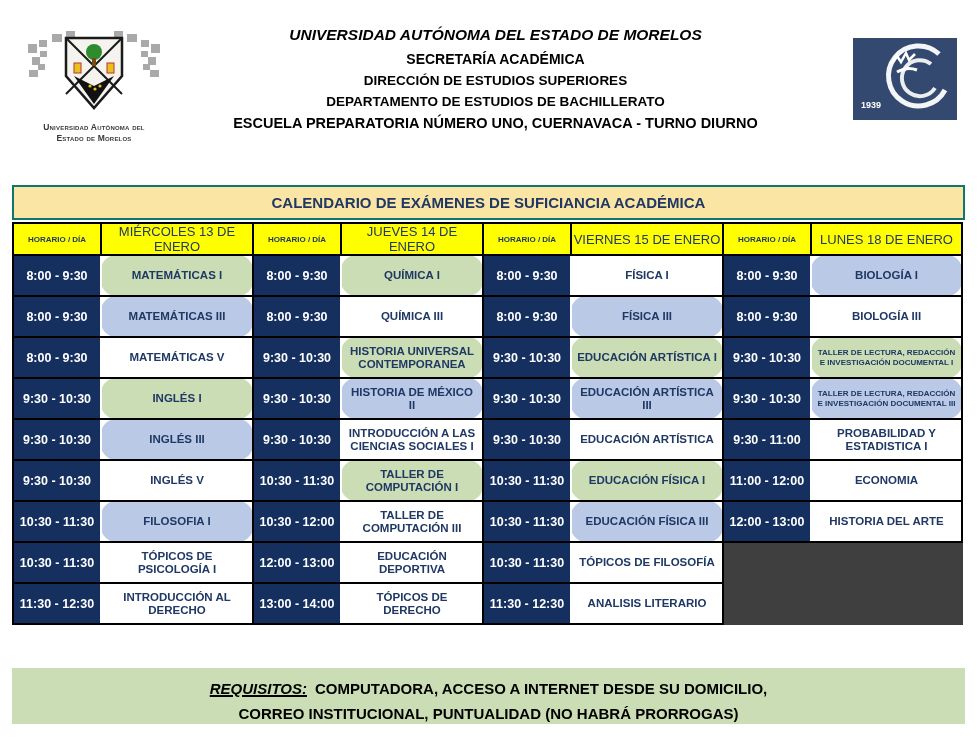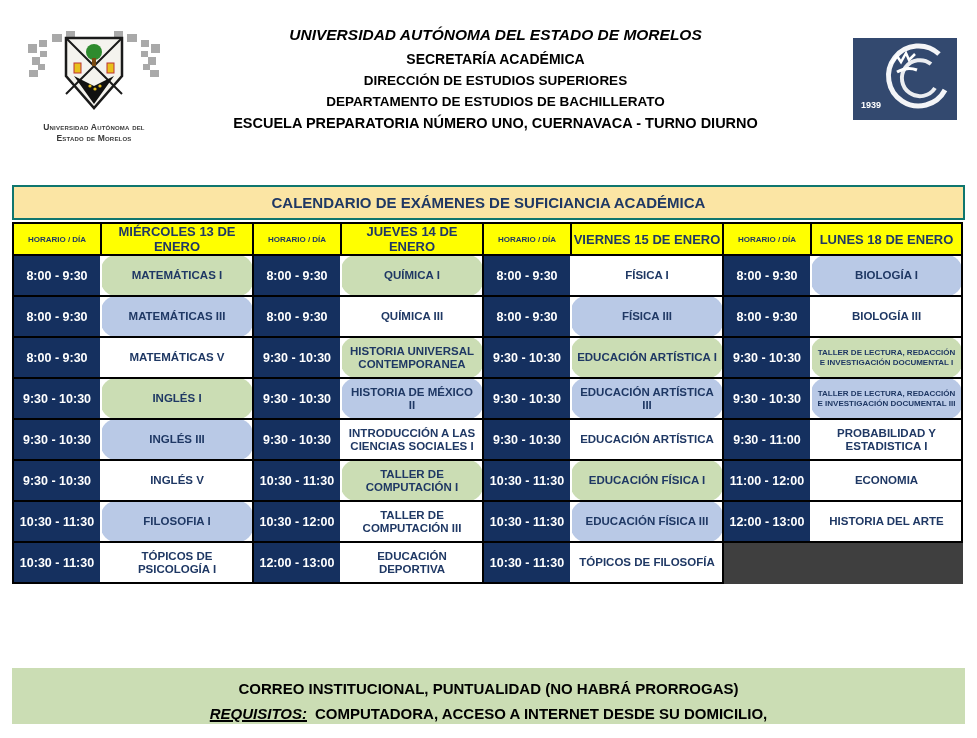--- a/index.html
+++ b/index.html
@@ -9,39 +9,39 @@
 
   
   .crest { position:absolute; left:26px; top:30px; width:136px; text-align:center; }
   .crest-caption { font-size:8.5px; font-weight:bold; color:#3a3a3a; letter-spacing:.2px; line-height:11px; font-variant:small-caps; }
   .head-text { position:absolute; left:168px; top:26px; width:655px; text-align:center; color:#000; }
   .ht1 { font-size:15.5px; font-weight:bold; font-style:italic; margin-bottom:7px; }
   .ht2 { font-size:14px;  font-weight:bold; margin-bottom:6px; }
   .ht3 { font-size:13.5px; font-weight:bold; margin-bottom:6px; }
   .ht4 { font-size:13.5px; font-weight:bold; margin-bottom:6px; }
   .ht5 { font-size:14.5px; font-weight:bold; }
-  .uaem1939 { position:absolute; right:16px; top:30px; width:112px; height:90px; display:flex; align-items:flex-end; justify-content:center; }
+  .uaem1939 { position:absolute; right:16px; top:38px; width:112px; height:90px; display:flex; align-items:flex-start; justify-content:center; }
 
   
   .subhead { position:absolute; top:160px; left:0; width:798px; display:flex; justify-content:space-between; padding:0 110px 0 130px;margin-top:25px; }
   .sem { color:var(--navy_text); font-weight:bold; font-style:italic; font-size:13.5px; }
   .conting { color:#000; font-weight:bold; font-style:italic; font-size:13.5px; }
 
   
   .titlebar { position:absolute; top:185px; left:12px; width:953px; height:35px; background:var(--cream);
     border:2px solid #0f766e; display:flex; align-items:center; justify-content:center;
     color:var(--navy_text); font-weight:bold; font-size:15px; }
   .titlebar .u { text-decoration:underline; text-decoration-thickness:2px; text-underline-offset:3px; margin-left:5px; }
 
   
   table.cal { position:absolute; top:222px; left:12px; width:866px; border-collapse:collapse; table-layout:fixed; }
   table.cal { border:2px solid #000; }
   .cal th, .cal td { border:2px solid #000; text-align:center; vertical-align:middle; overflow:hidden; }
   .cal th { background:var(--yellow); color:var(--navy_text); height:32px; }
-  .cal th.day { font-size:13px; font-weight:bold; }
+  .cal th.day { font-size:13px; font-weight:normal; }
   .cal th.hor { font-size:8px; font-weight:bold; }
   .cal td { height:41px; }
   .cal td.tcol { background:var(--navy_bg); color:#fff; font-weight:bold; font-size:12.5px; border-right-color:#fff; }
   .cal td.scol { color:var(--navy_text); font-weight:bold; font-size:11.5px; line-height:13px; padding:1px 5px;border-radius:15px; }
   .cal td.scol.small { font-size:8px; line-height:10px; }
   .cal td.bg-green { background:var(--green); }
   .cal td.bg-blue  { background:var(--blue); }
   .cal td.bg-white { background:#fff; }
   .cal td.blk { background:var(--gray); border-color:var(--gray); }
   .cal tr td.blk.tcol { border-right-color:var(--gray); }
@@ -222,23 +222,33 @@
         <tr>
           <td class="tcol">10:30 - 11:30</td>
           <td class="scol bg-white">TÓPICOS DE PSICOLOGÍA I</td>
           <td class="tcol">12:00 - 13:00</td>
           <td class="scol bg-white">EDUCACIÓN DEPORTIVA</td>
           <td class="tcol">10:30 - 11:30</td>
           <td class="scol bg-white">TÓPICOS DE FILOSOFÍA</td>
           <td class="blk tcol"></td>
           <td class="blk"></td>
         </tr>
+        <tr>
+          <td class="tcol">11:30 - 12:30</td>
+          <td class="scol bg-white">INTRODUCCIÓN AL DERECHO</td>
+          <td class="tcol">13:00 - 14:00</td>
+          <td class="scol bg-white">TÓPICOS DE DERECHO</td>
+          <td class="tcol">11:30 - 12:30</td>
+          <td class="scol bg-white">ANALISIS LITERARIO</td>
+          <td class="blk tcol"></td>
+          <td class="blk"></td>
+        </tr>
       </tbody>
   </table>
 
   <div class="reqbox">
-    <div>CORREO INSTITUCIONAL, PUNTUALIDAD (NO HABRÁ PRORROGAS)</div>
     <div>
       <span class="lbl">REQUISITOS:</span><span>COMPUTADORA, ACCESO A INTERNET DESDE SU DOMICILIO,</span>
     </div>
+    <div>CORREO INSTITUCIONAL, PUNTUALIDAD (NO HABRÁ PRORROGAS)</div>
   </div>
 
 </div>
 
 </body></html>

